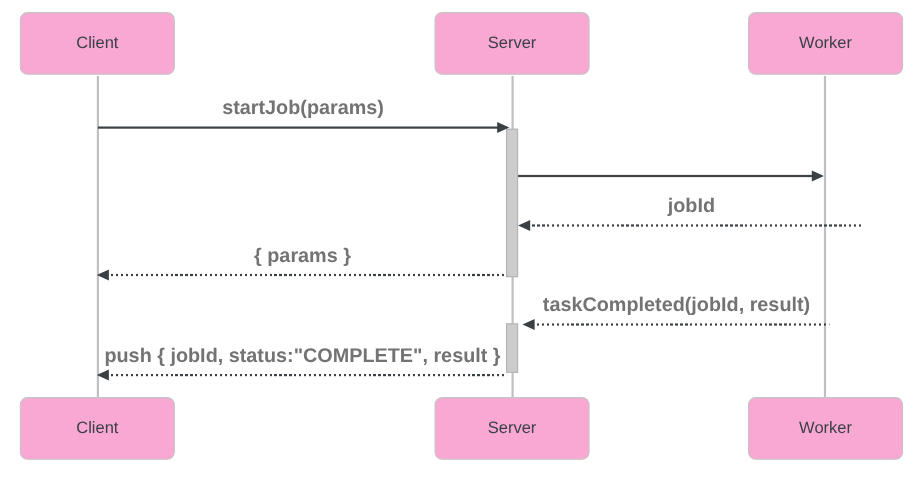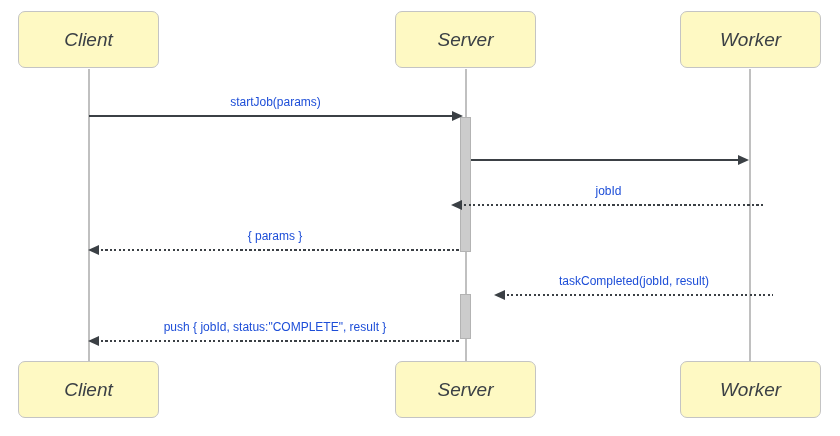--- a/index.html
+++ b/index.html
@@ -7,47 +7,47 @@
     position:relative;
     width:840px; height:436px;
     background:#ffffff;
     font-family:"Liberation Sans", sans-serif;
     color:#3b4045;
     overflow:hidden;
   }
   .actor {
     position:absolute;
     width:139px; height:55px;
-    background:#fef9c3;
+    background:#f9a8d4;
     border:1.5px solid #c4c4c4;
     border-radius:7px;
     display:flex; align-items:center; justify-content:center;
-    font-size:19px;
+    font-size:15px;
     color:#3b4045;
     z-index:3;
-    font-style:italic;
   }
   .lifeline {
     position:absolute;
     width:1.5px;
     background:#c0c0c0;
     z-index:1;
   }
   .activation {
     position:absolute;
     width:9px;
     background:#cccccc;
     border:1px solid #b3b3b3;
     z-index:2;
   }
   .message { position:absolute; height:26px; z-index:4; }
   .msg-label {
     position:absolute; left:0; right:0; bottom:8px;
-    text-align:center; font-size:12px; white-space:nowrap;
-    color:#1d4ed8;
+    text-align:center; font-size:18px; white-space:nowrap;
+    color:#737373;
+    font-weight:bold;
   }
   .msg-track { position:absolute; left:0; right:0; bottom:0; height:2px; }
   .line-solid  { position:absolute; top:0; bottom:0; background:#3b4045; }
   .line-dashed { position:absolute; top:0; bottom:0;
     background:repeating-linear-gradient(90deg, #3b4045 0 2px, transparent 2px 4.5px); }
   .to-right .line-solid, .to-right .line-dashed { left:0; right:3px; }
   .to-left  .line-solid, .to-left  .line-dashed { left:3px; right:0; }
   .arr {
     position:absolute; width:0; height:0; bottom:-4px;
     border-top:5px solid transparent; border-bottom:5px solid transparent;
@@ -95,37 +95,37 @@
     </div>
   </div>
 
   <div class="message to-right" style="left:471px; top:135px; width:277px">
     <div class="msg-track">
       <div class="line-solid"></div>
       <div class="arr arr-right"></div>
     </div>
   </div>
 
-  <div class="message to-left" style="left:452px; top:180px; width:313px">
+  <div class="message to-left" style="left:472px; top:180px; width:313px">
     <div class="msg-label">jobId</div>
     <div class="msg-track">
       <div class="line-dashed"></div>
       <div class="arr arr-left"></div>
     </div>
   </div>
 
   <div class="message to-left" style="left:89px; top:225px; width:372px">
     <div class="msg-label">{ params }</div>
     <div class="msg-track">
       <div class="line-dashed"></div>
       <div class="arr arr-left"></div>
     </div>
   </div>
 
-  <div class="message to-left" style="left:495px; top:270px; width:278px">
+  <div class="message to-left" style="left:476px; top:270px; width:278px">
     <div class="msg-label">taskCompleted(jobId, result)</div>
     <div class="msg-track">
       <div class="line-dashed"></div>
       <div class="arr arr-left"></div>
     </div>
   </div>
 
   <div class="message to-left" style="left:89px; top:316px; width:372px">
     <div class="msg-label">push { jobId, status:"COMPLETE", result }</div>
     <div class="msg-track">

